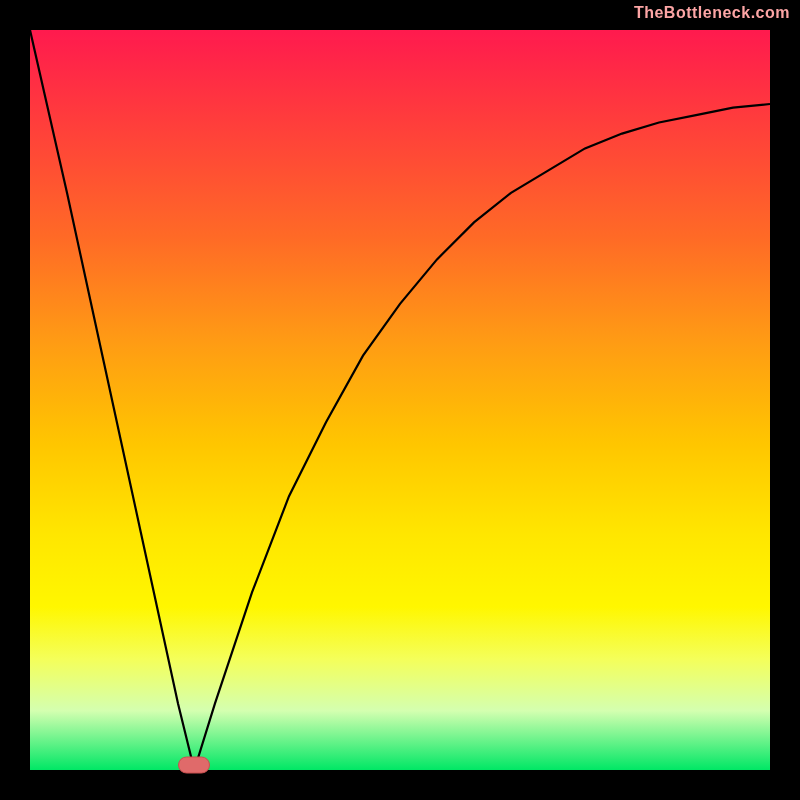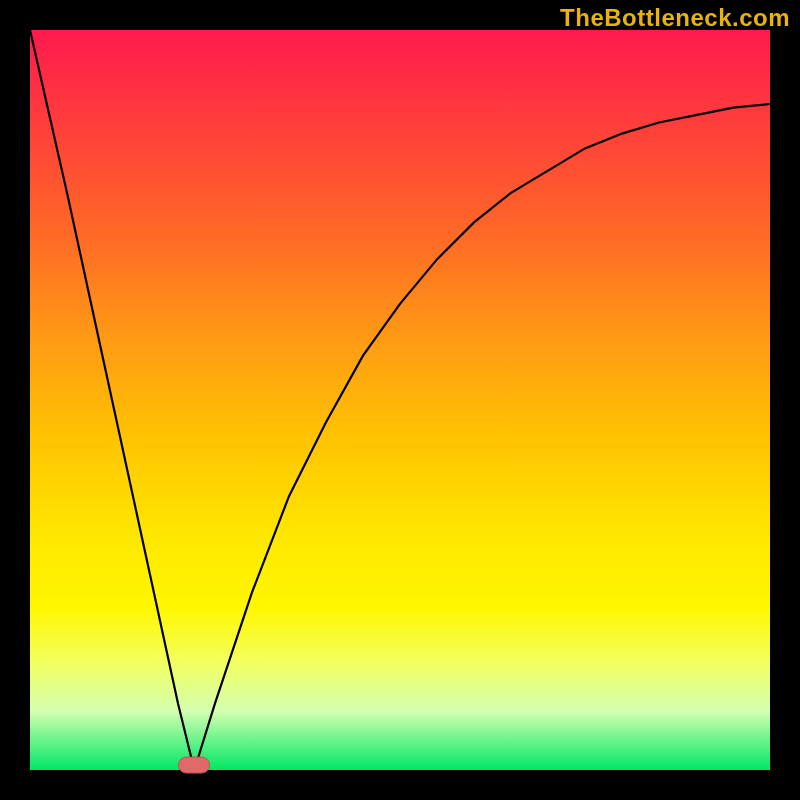--- a/index.html
+++ b/index.html
@@ -14,22 +14,22 @@
   .frame {
     position: relative;
     width: 800px;
     height: 800px;
     background: #000;
   }
   .watermark {
     position: absolute;
     top: 4px;
     right: 10px;
-    color: #eab308;
-    font-size: 24px;
+    color: #fca5a5;
+    font-size: 16px;
     font-weight: 600;
     letter-spacing: 0.5px;
     z-index: 5;
   }
   .plot {
     position: absolute;
     left: 30px;
     top: 30px;
     width: 740px;
     height: 740px;

